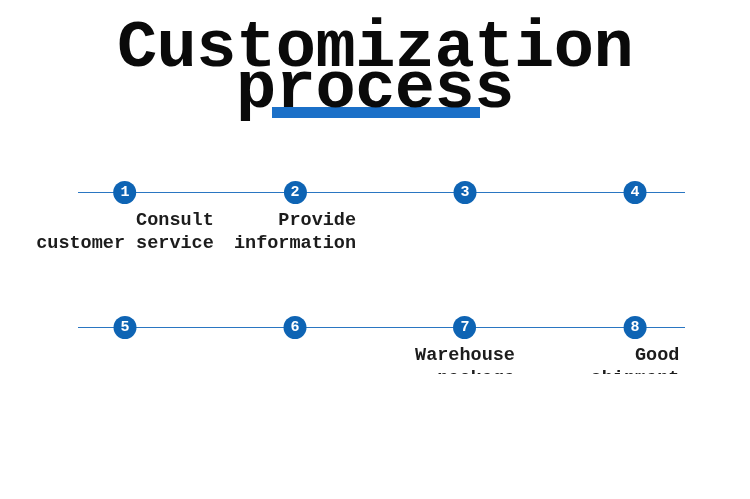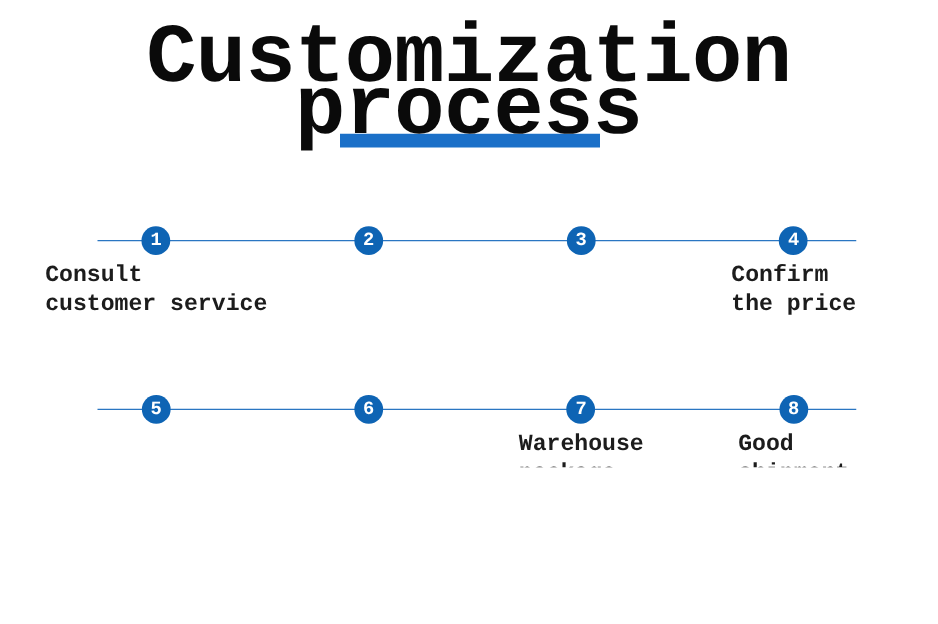--- a/index.html
+++ b/index.html
@@ -85,21 +85,21 @@
     line-height: 23px;
     text-align: center;
     z-index: 2;
   }
   .step-label {
     margin-top: 6px;
     font-size: 18.5px;
     font-weight: 700;
     line-height: 22.5px;
     color: #1c1c1c;
-    text-align: left;
+    text-align: right;
     white-space: pre-line;
     width: max-content;
     max-width: 210px;
   }
 </style>
 </head>
 <body>
 
 <div class="canvas">
 
@@ -111,30 +111,30 @@
     <div class="track"></div>
 
     <div class="step step-pos-1">
       <div class="circle">1</div>
       <div class="step-label">Consult
 customer service</div>
     </div>
 
     <div class="step step-pos-2">
       <div class="circle">2</div>
+      <div class="step-label">Provide
+information</div>
     </div>
 
     <div class="step step-pos-3">
       <div class="circle">3</div>
     </div>
 
     <div class="step step-pos-4">
       <div class="circle">4</div>
-      <div class="step-label">Confirm
-the price</div>
     </div>
   </div>
 
   <div class="row row-2">
     <div class="track"></div>
 
     <div class="step step-pos-1">
       <div class="circle">5</div>
     </div>
 

